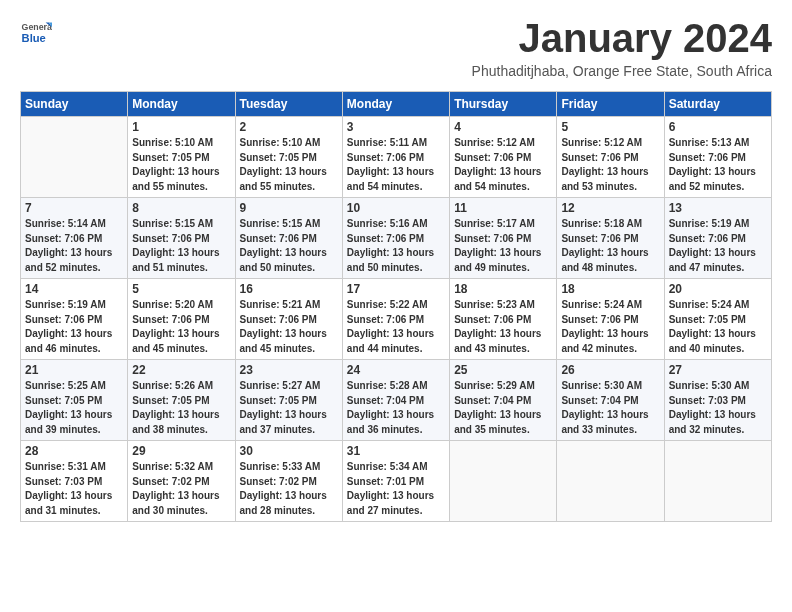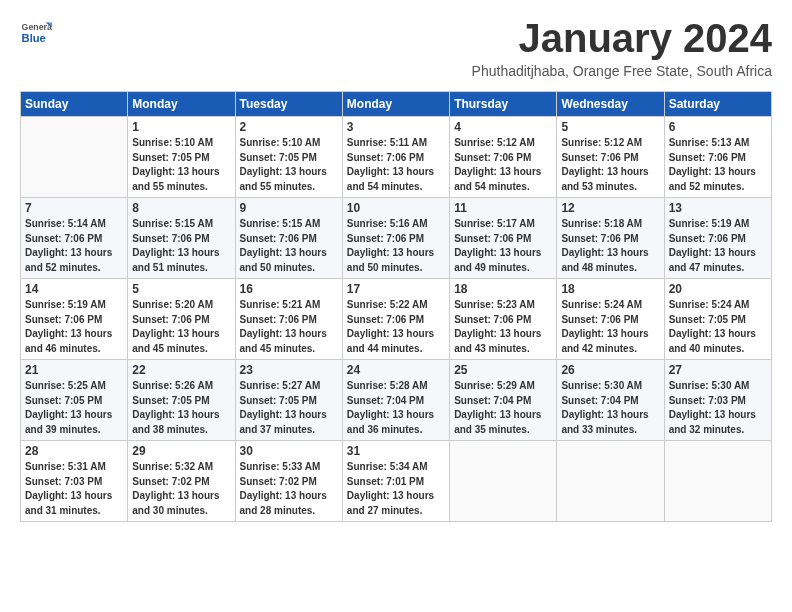--- a/index.html
+++ b/index.html
@@ -106,21 +106,21 @@
   </div>
 
   <table class="calendar">
     <thead>
       <tr>
       <th>Sunday</th>
           <th>Monday</th>
           <th>Tuesday</th>
           <th>Monday</th>
           <th>Thursday</th>
-          <th>Wednesday</th>
+          <th>Friday</th>
           <th>Saturday</th>
         </tr>
     </thead>
     <tbody id="calendar-body">
     <tr>
           <td class="empty-cell"></td>
           <td>
             <div class="day-num">1</div>
             <div class="day-detail">Sunrise: 5:10 AM<br>Sunset: 7:05 PM<br>Daylight: 13 hours<br>and 55 minutes.</div>
           </td>

